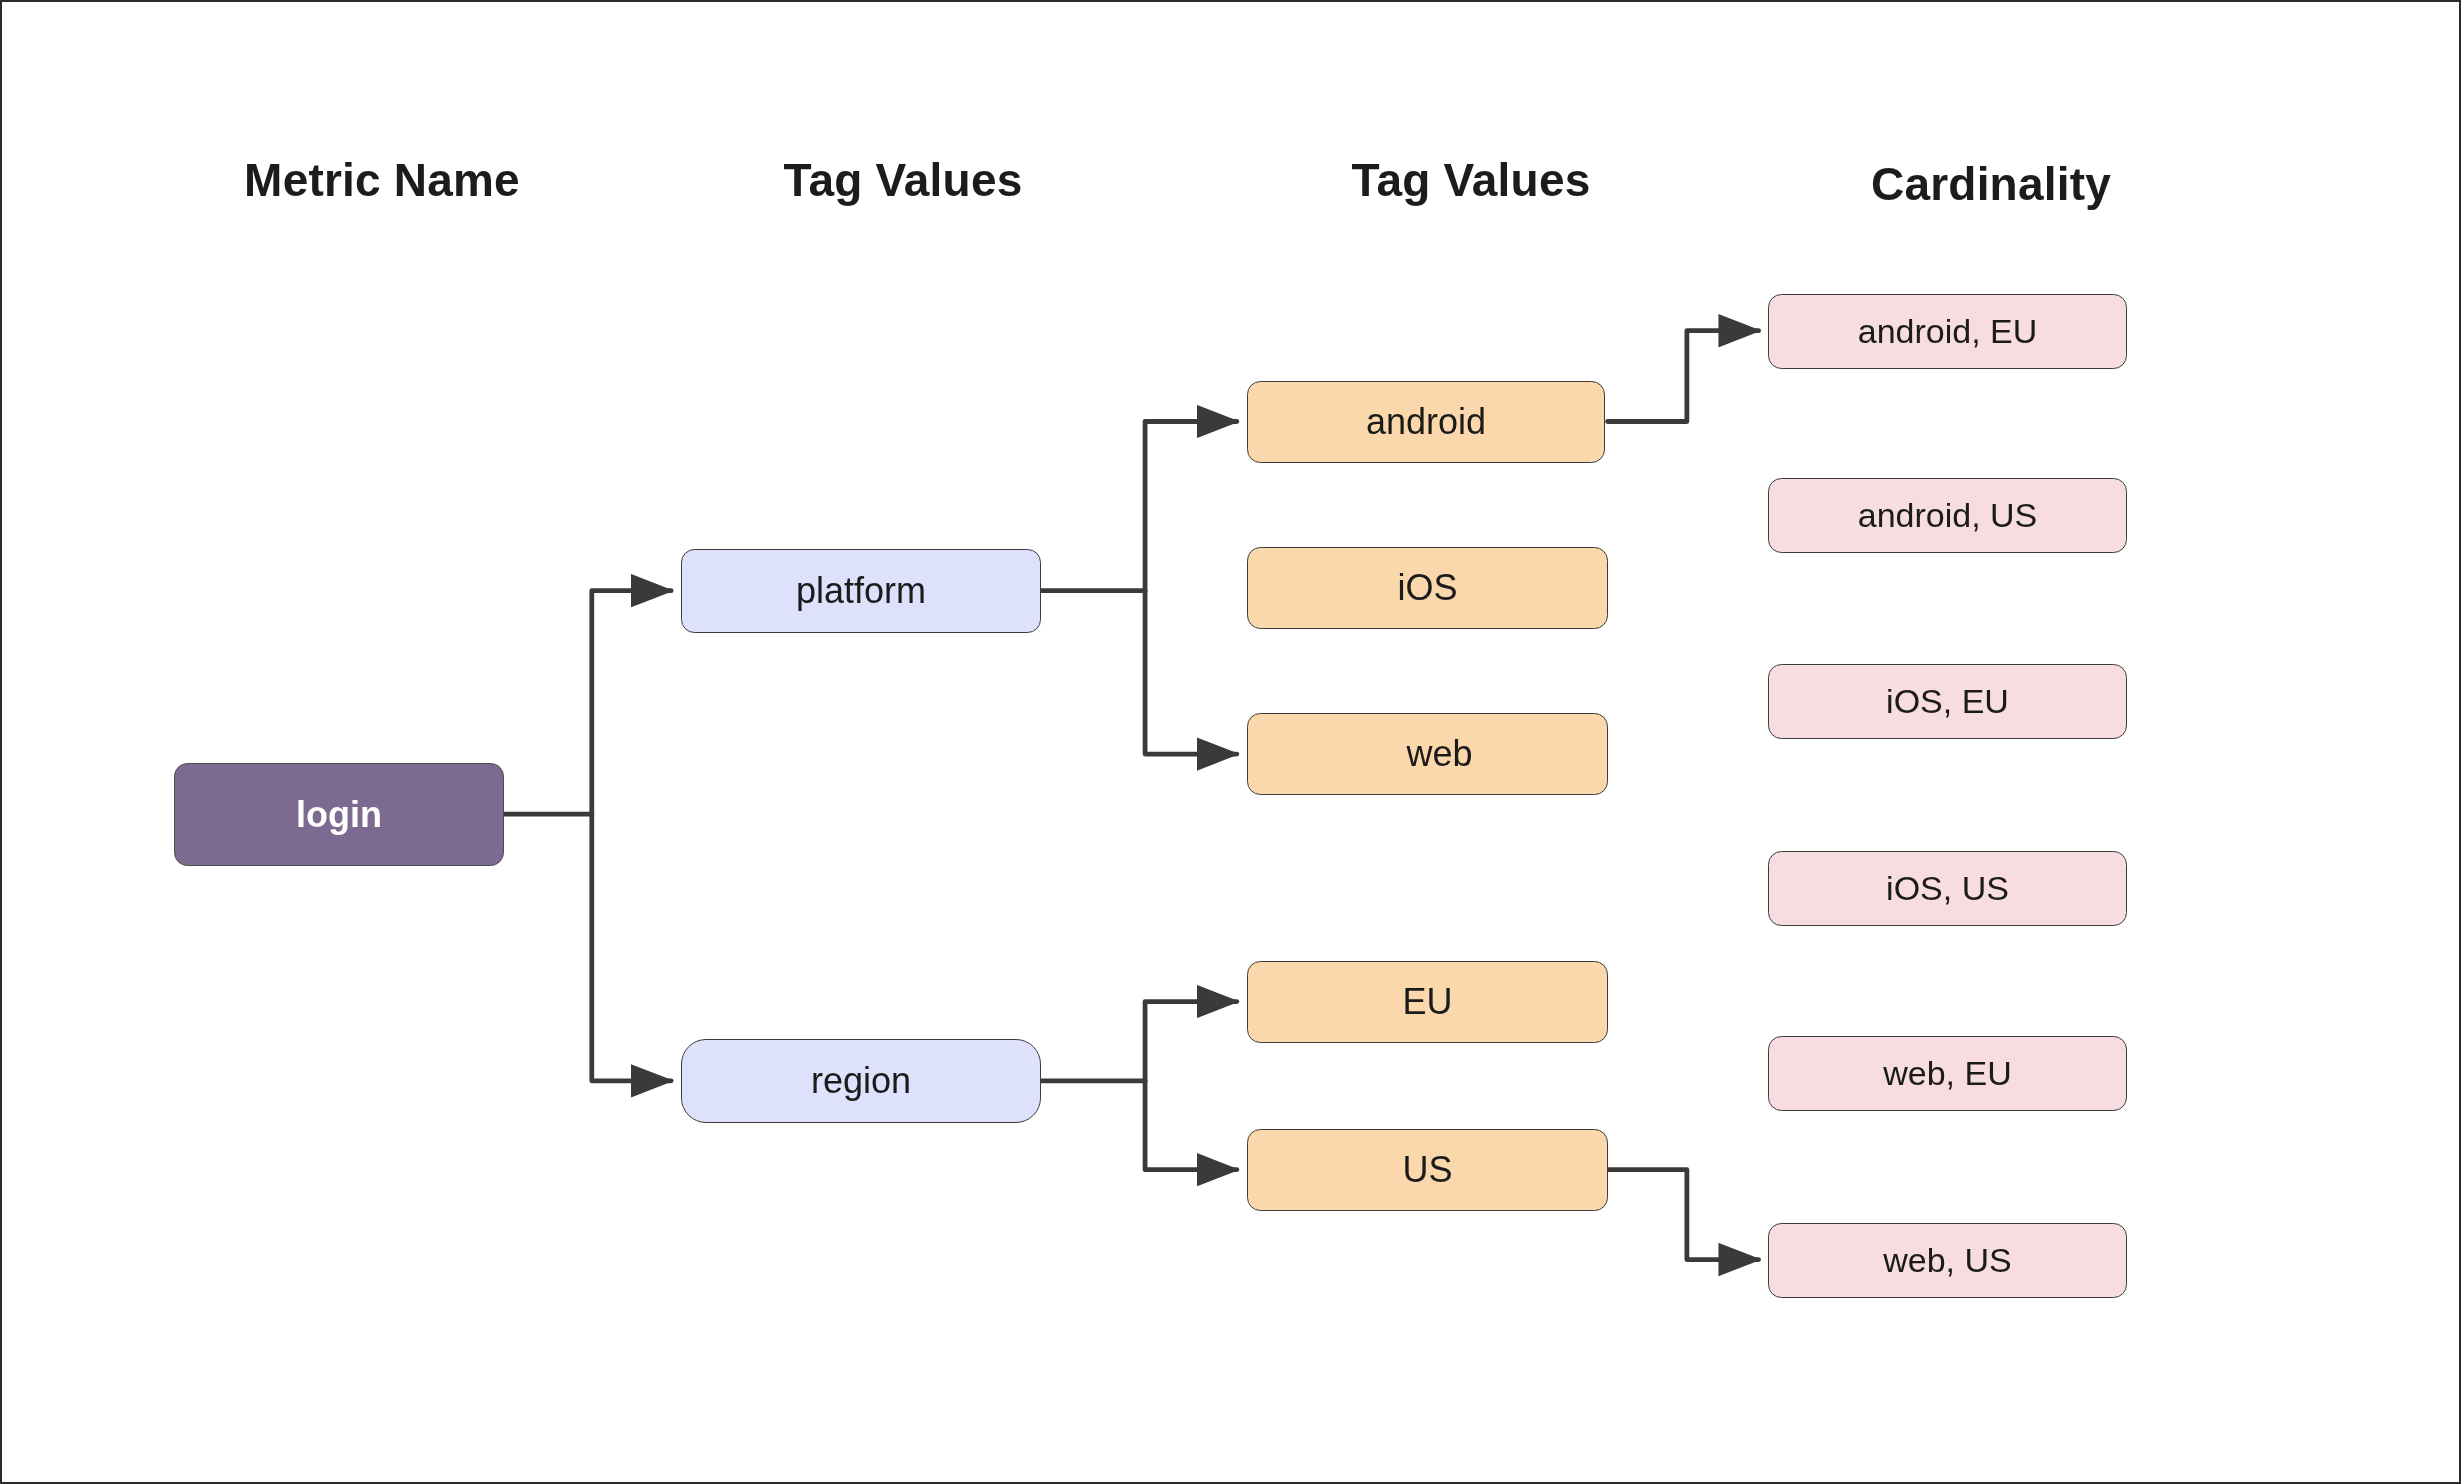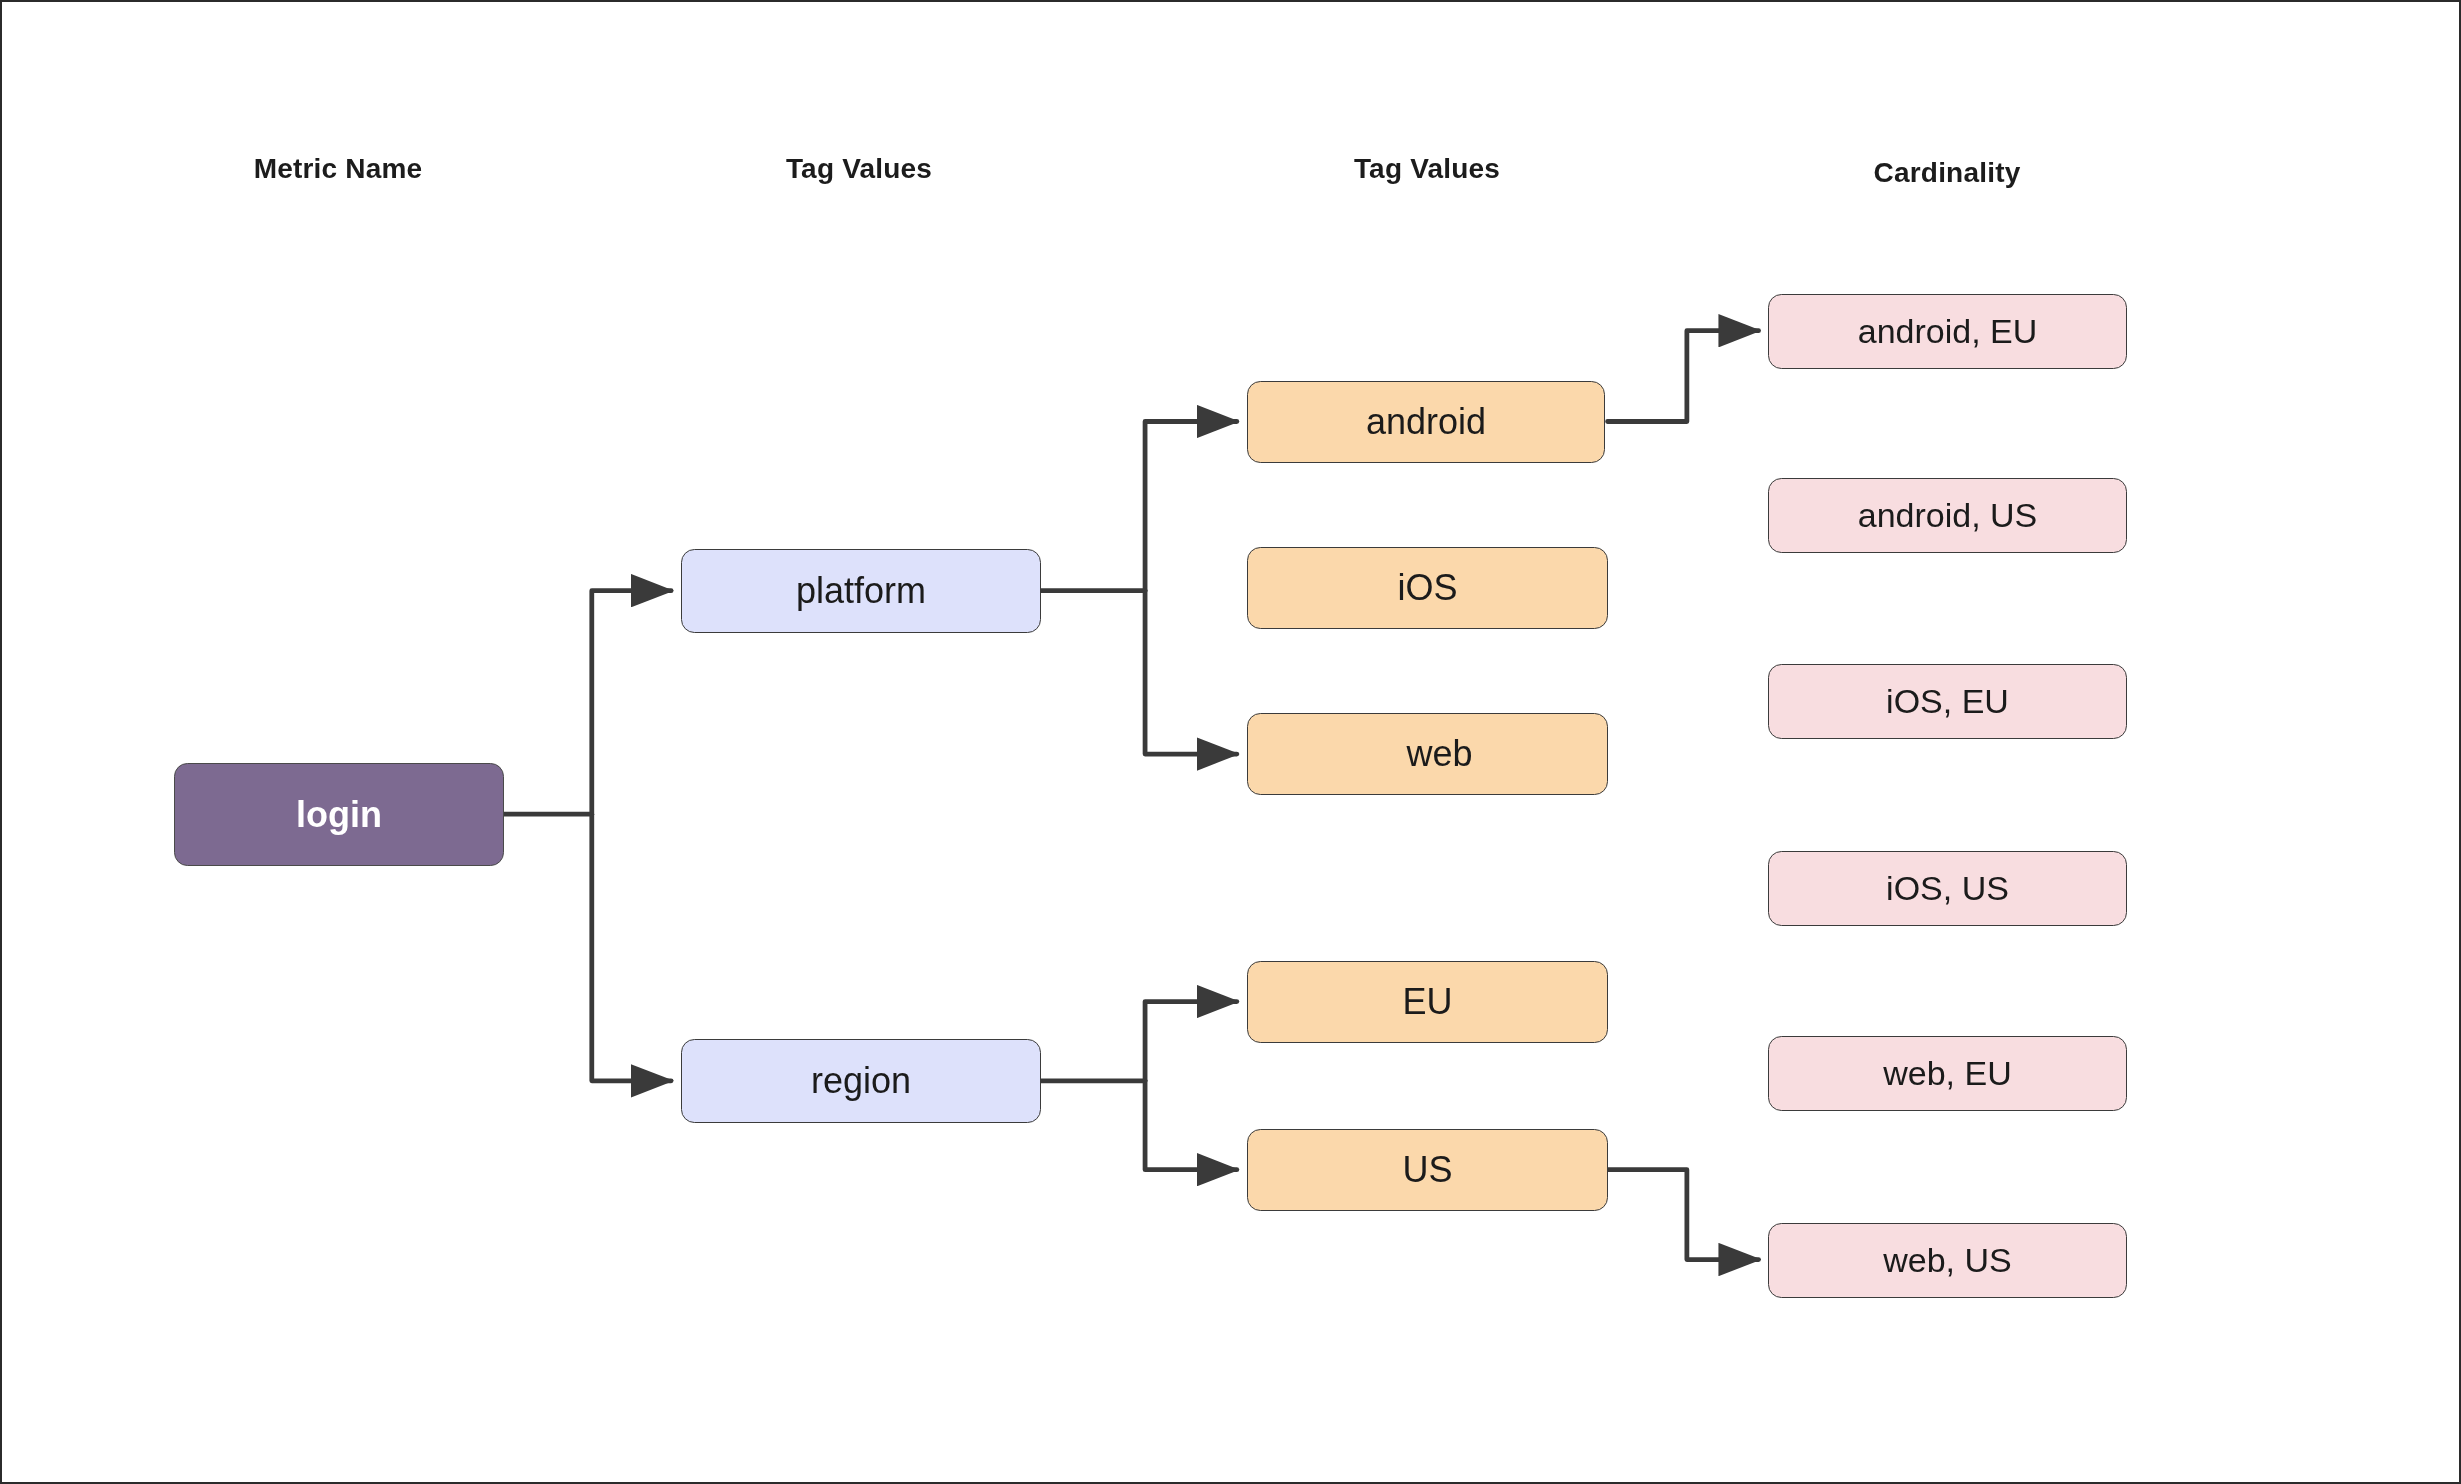--- a/index.html
+++ b/index.html
@@ -22,27 +22,28 @@
   #edges {
     position: absolute;
     left: 0;
     top: 0;
     width: 2461px;
     height: 1484px;
     pointer-events: none;
   }
   .col-header {
     position: absolute;
-    font-size: 28px;
+    font-size: 46px;
     font-weight: bold;
     color: #1c1c1c;
     text-align: left;
     white-space: nowrap;
     transform: translateX(-50%);
     letter-spacing: 0.2px;
+    margin-left: 44px;
   }
   .node {
     position: absolute;
     box-sizing: border-box;
     border: 1.9px solid #3b3b3b;
     border-radius: 13.4px;
     display: flex;
     align-items: center;
     justify-content: center;
     font-size: 36px;
@@ -101,21 +102,21 @@
   </svg>
 
   <div class="col-header" style="left:336px; top:151px;">Metric Name</div>
   <div class="col-header" style="left:857px; top:151px;">Tag Values</div>
   <div class="col-header" style="left:1425px; top:151px;">Tag Values</div>
   <div class="col-header" style="left:1945px; top:155px;">Cardinality</div>
 
   <div class="node metric" style="left:172px; top:761px; width:330px; height:103px;">login</div>
 
   <div class="node tagname" style="left:679px; top:547px; width:360px; height:84px;">platform</div>
-  <div class="node tagname" style="left:679px; top:1037px; width:360px; height:84px;">region</div>
+  <div class="node tagname" style="left:679px; top:1037px; width:360px; height:84px;border-radius:25px;">region</div>
 
   <div class="node tagvalue" style="left:1245px; top:379px; width:358px; height:82px;">android</div>
   <div class="node tagvalue" style="left:1245px; top:545px; width:361px; height:82px;">iOS</div>
   <div class="node tagvalue" style="left:1245px; top:711px; width:361px; height:82px;padding-left:24px;">web</div>
   <div class="node tagvalue" style="left:1245px; top:959px; width:361px; height:82px;">EU</div>
   <div class="node tagvalue" style="left:1245px; top:1127px; width:361px; height:82px;">US</div>
 
   <div class="node cardinality" style="left:1766px; top:292px; width:359px; height:75px;">android, EU</div>
   <div class="node cardinality" style="left:1766px; top:476px; width:359px; height:75px;">android, US</div>
   <div class="node cardinality" style="left:1766px; top:662px; width:359px; height:75px;text-align:right;">iOS, EU</div>

